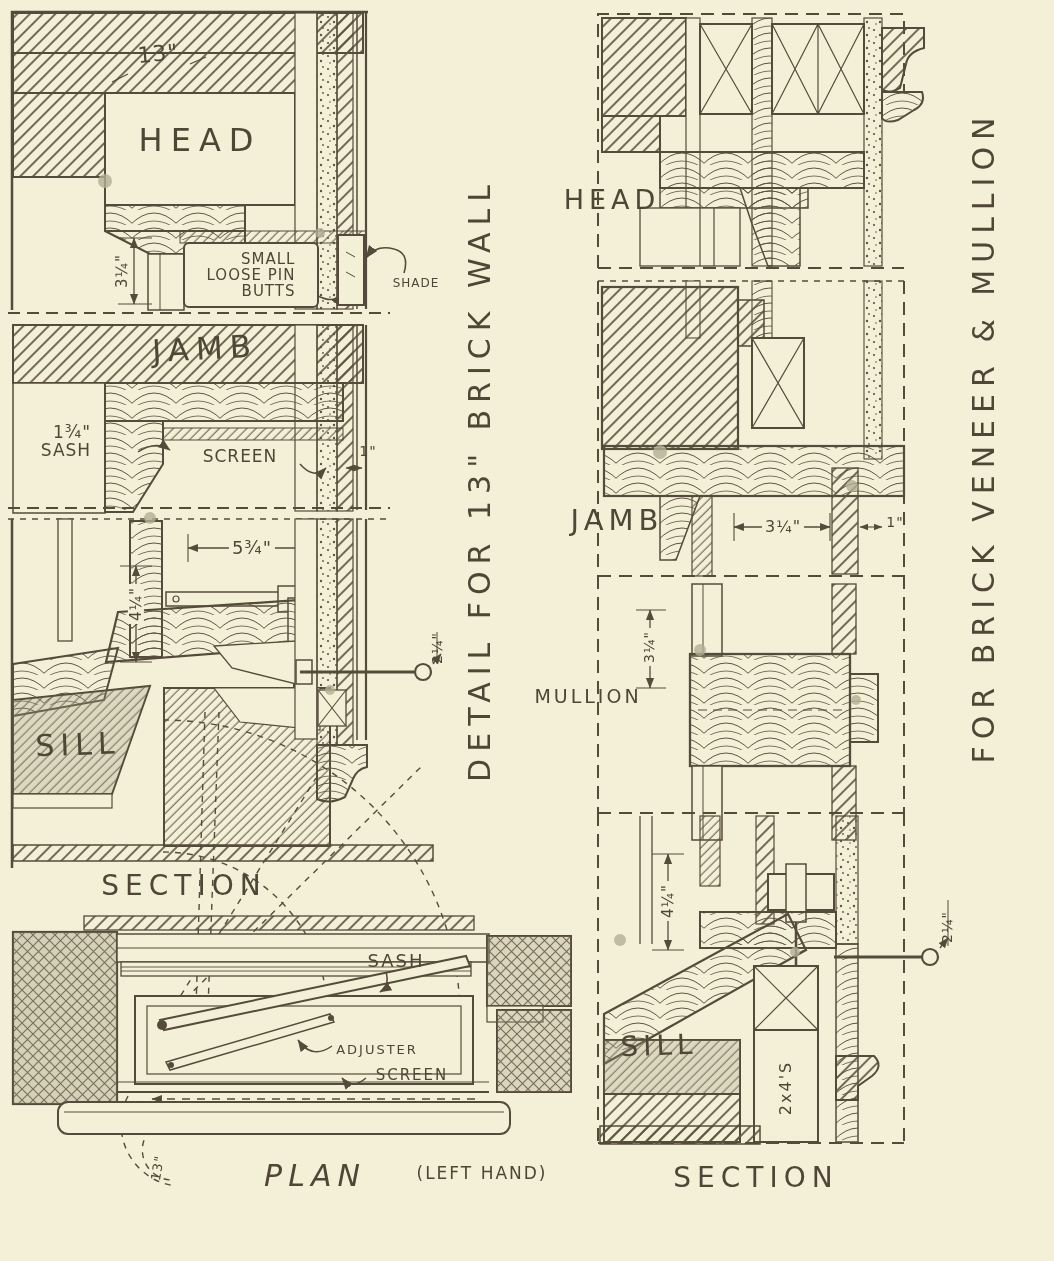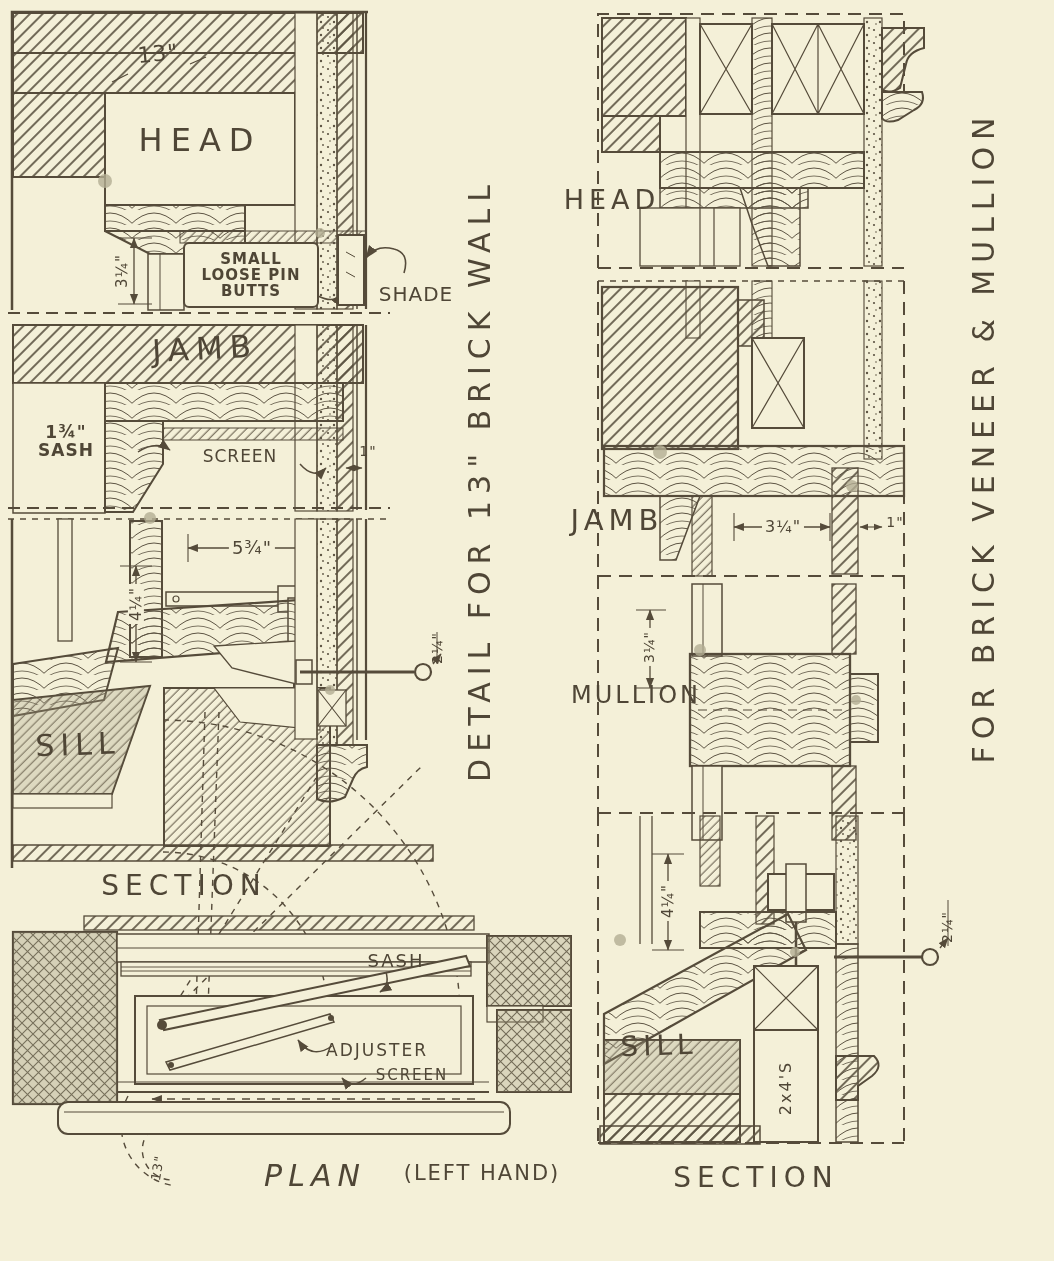--- a/index.html
+++ b/index.html
@@ -3,21 +3,21 @@
 <meta charset="utf-8">
 <style>
   html,body{margin:0;padding:0;background:#e9e5cd;}
   .page{position:relative;width:1054px;height:1261px;background:#f4f0d8;
         font-family:"DejaVu Sans",sans-serif;color:#4f4636;overflow:hidden;}
   svg{position:absolute;left:0;top:0;}
   .lbl{position:absolute;transform:translate(-50%,-50%);white-space:nowrap;
        line-height:1.08;user-select:none;letter-spacing:1px;}
   .r90{transform:translate(-50%,-50%) rotate(-90deg);}
   .dim{background:#f4f0d8;padding:0 3px;}
-  .ml{white-space:pre-line;text-align:center;font-weight:bold;}
+  .ml{white-space:pre-line;text-align:right;}
 </style>
 </head>
 <body>
 
 <div class="page">
 
 <svg width="1054" height="1261" viewBox="0 0 1054 1261">
   <defs>
     <pattern id="hb" width="9" height="9" patternUnits="userSpaceOnUse" patternTransform="rotate(45)">
       <line x1="4" y1="-1" x2="4" y2="10" stroke="#5c5342" stroke-width="1.7"></line>
@@ -268,47 +268,47 @@
         <circle cx="330" cy="690" r="5"></circle>
   </g>
 </svg>
 
   <span class="lbl" style="left:158px;top:54px;font-size:22px;transform:translate(-50%,-50%) rotate(-5deg);">13"</span>
   <span class="lbl" style="left:200px;top:140px;font-size:32px;letter-spacing:8px;">HEAD</span>
   <span class="lbl ml" style="left:251px;top:275px;font-size:15px;">SMALL
 LOOSE PIN
 BUTTS</span>
   <span class="lbl r90 dim" style="left:122px;top:271px;font-size:15px;">3¼"</span>
-  <span class="lbl" style="left:416px;top:283px;font-size:20px;margin-top:12px;">SHADE</span>
+  <span class="lbl" style="left:416px;top:283px;font-size:12px;">SHADE</span>
 
   <span class="lbl" style="left:205px;top:349px;font-size:31px;letter-spacing:7px;transform:translate(-50%,-50%) rotate(-3deg);">JAMB</span>
   <span class="lbl ml" style="left:66px;top:441px;font-size:17px;">1¾"
 SASH</span>
   <span class="lbl" style="left:240px;top:456px;font-size:17px;">SCREEN</span>
   <span class="lbl" style="left:368px;top:452px;font-size:14px;">1"</span>
 
   <span class="lbl dim" style="left:252px;top:548px;font-size:18px;">5¾"</span>
   <span class="lbl r90 dim" style="left:136px;top:604px;font-size:15px;">4¼"</span>
   <span class="lbl r90" style="left:438px;top:648px;font-size:14px;">2¼"</span>
   <span class="lbl" style="left:78px;top:745px;font-size:30px;letter-spacing:6px;transform:translate(-50%,-50%) rotate(-2deg);">SILL</span>
   <span class="lbl" style="left:184px;top:886px;font-size:28px;letter-spacing:6px;">SECTION</span>
 
   <span class="lbl" style="left:396px;top:961px;font-size:18px;letter-spacing:2px;">SASH</span>
-  <span class="lbl" style="left:377px;top:1050px;font-size:17px;letter-spacing:2px;">ADJUSTER</span>
+  <span class="lbl" style="left:377px;top:1050px;font-size:13px;letter-spacing:2px;">ADJUSTER</span>
   <span class="lbl" style="left:412px;top:1075px;font-size:15px;letter-spacing:2px;">SCREEN</span>
   <span class="lbl" style="left:315px;top:1176px;font-size:30px;letter-spacing:6px;font-style:italic;">PLAN</span>
-  <span class="lbl" style="left:482px;top:1173px;font-size:21px;letter-spacing:2px;text-align:right;">(LEFT HAND)</span>
+  <span class="lbl" style="left:482px;top:1173px;font-size:17px;letter-spacing:2px;text-align:right;">(LEFT HAND)</span>
   <span class="lbl" style="left:158px;top:1168px;font-size:13px;transform:translate(-50%,-50%) rotate(-80deg);">13"</span>
   <span class="lbl r90" style="left:480px;top:480px;font-size:30px;letter-spacing:7px;">DETAIL FOR 13" BRICK WALL</span>
 
   <span class="lbl" style="left:612px;top:200px;font-size:27px;letter-spacing:5px;">HEAD</span>
   <span class="lbl" style="left:617px;top:521px;font-size:29px;letter-spacing:5px;">JAMB</span>
   <span class="lbl dim" style="left:783px;top:527px;font-size:16px;">3¼"</span>
   <span class="lbl" style="left:895px;top:523px;font-size:14px;">1"</span>
-  <span class="lbl" style="left:588px;top:696px;font-size:24px;letter-spacing:3px;margin-left:48px;">MULLION</span>
+  <span class="lbl" style="left:588px;top:696px;font-size:19px;letter-spacing:3px;">MULLION</span>
   <span class="lbl r90 dim" style="left:650px;top:647px;font-size:14px;">3¼"</span>
   <span class="lbl r90 dim" style="left:668px;top:901px;font-size:15px;">4¼"</span>
   <span class="lbl r90" style="left:948px;top:927px;font-size:14px;">2¼"</span>
   <span class="lbl" style="left:659px;top:1046px;font-size:28px;letter-spacing:5px;transform:translate(-50%,-50%) rotate(-2deg);">SILL</span>
   <span class="lbl r90" style="left:786px;top:1088px;font-size:16px;letter-spacing:2px;">2x4'S</span>
   <span class="lbl" style="left:756px;top:1178px;font-size:28px;letter-spacing:6px;">SECTION</span>
   <span class="lbl r90" style="left:984px;top:437px;font-size:30px;letter-spacing:7px;">FOR BRICK VENEER &amp; MULLION</span>
 
 </div>
 

